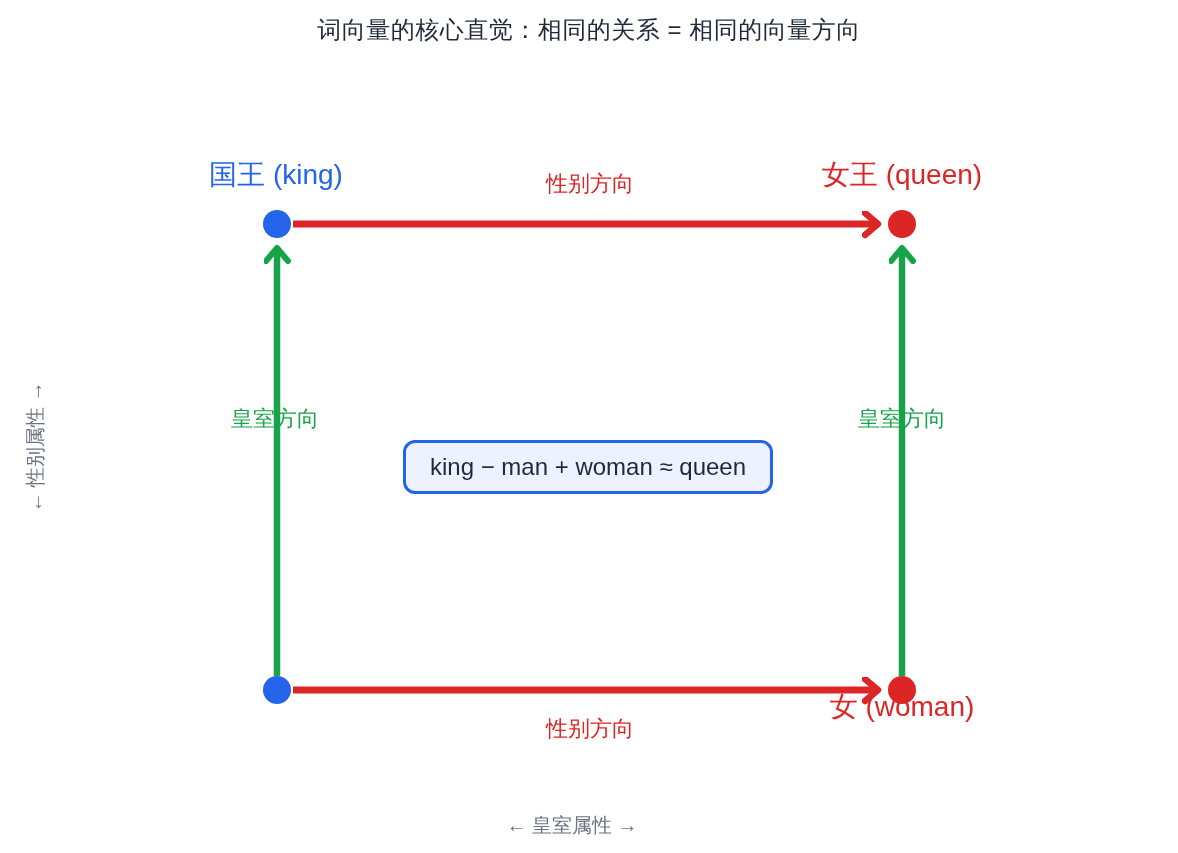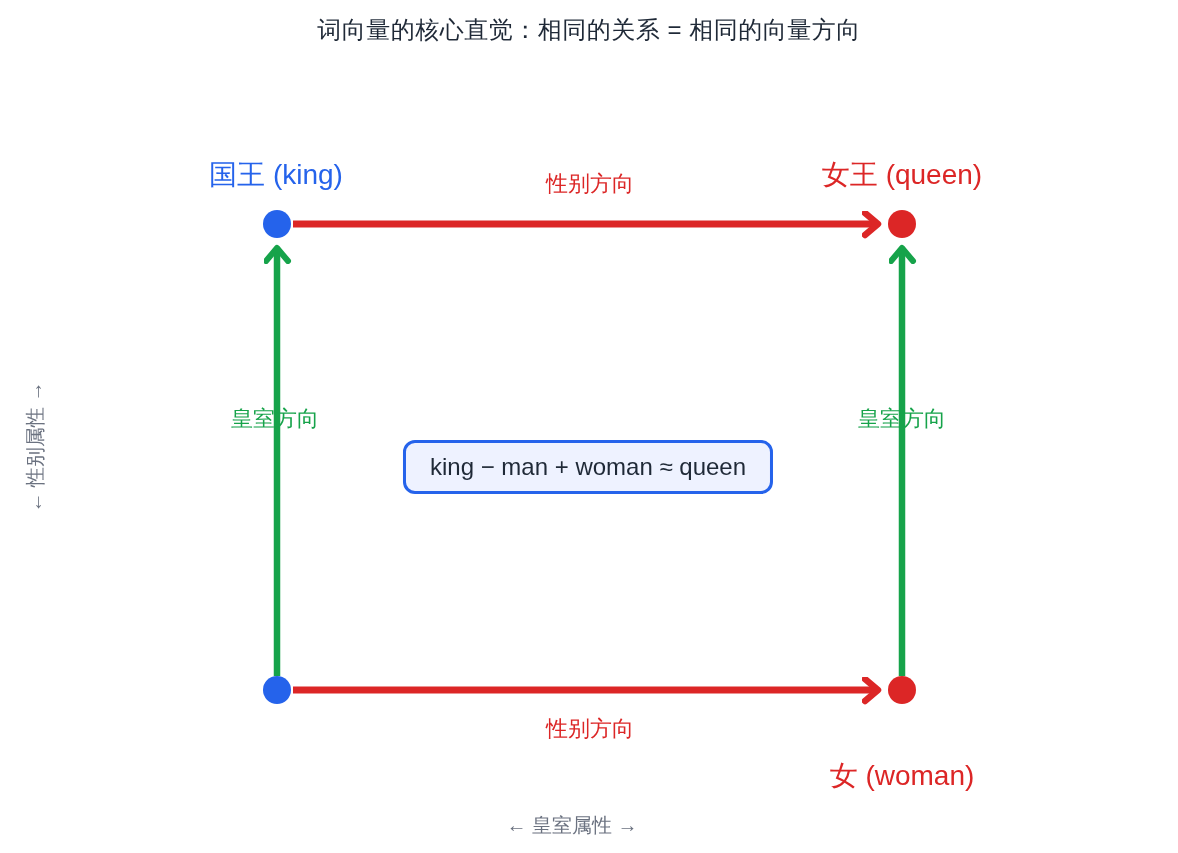--- a/index.html
+++ b/index.html
@@ -43,21 +43,21 @@
     font-size: 20px;
     color: var(--color-gray, #6b7280);
   }
   .blue  { color: var(--color-blue,  #2563eb); }
   .red   { color: var(--color-red,   #dc2626); }
   .green { color: var(--color-green, #16a34a); }
 
   .label-king  { left: 276px; top: 175px; }
   .label-queen { left: 902px; top: 175px; }
   .label-man   { left: 277px; top: 738px; }
-  .label-woman { left: 902px; top: 776px; }
+  .label-woman { left: 902px; top: 707px; }
 
   .edge-label-top    { left: 590px; top: 184px; }
   .edge-label-bottom { left: 590px; top: 729px; }
   .edge-label-left   { left: 275px; top: 419px; }
   .edge-label-right  { left: 902px; top: 419px; }
 
   .axis-vertical {
     left: 35px; top: 447px;
     transform: translate(-50%, -50%) rotate(-90deg);
   }

